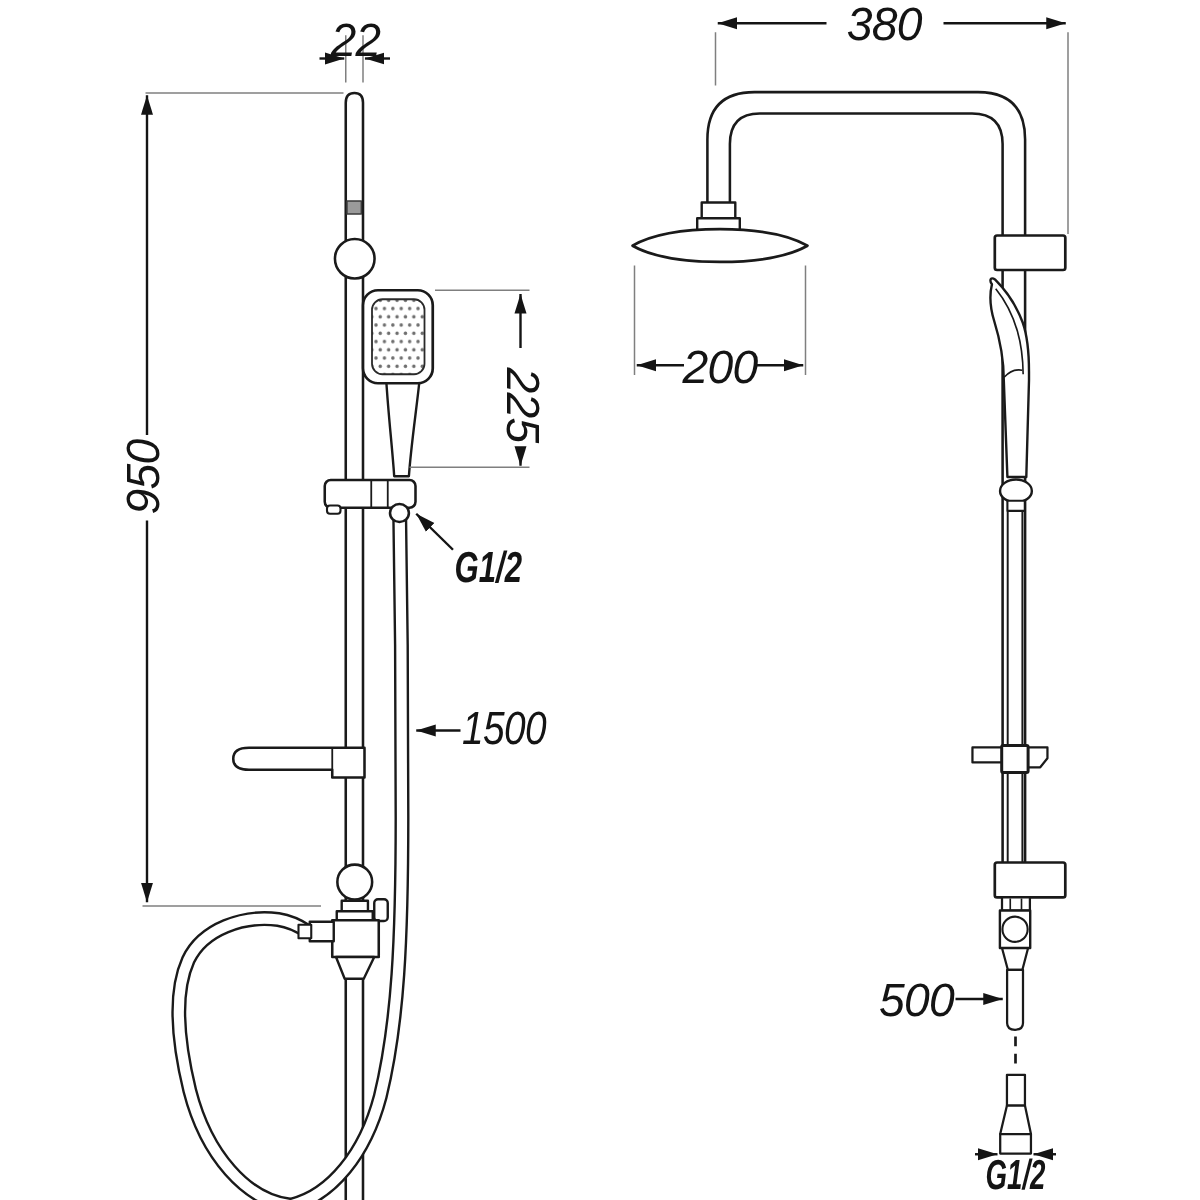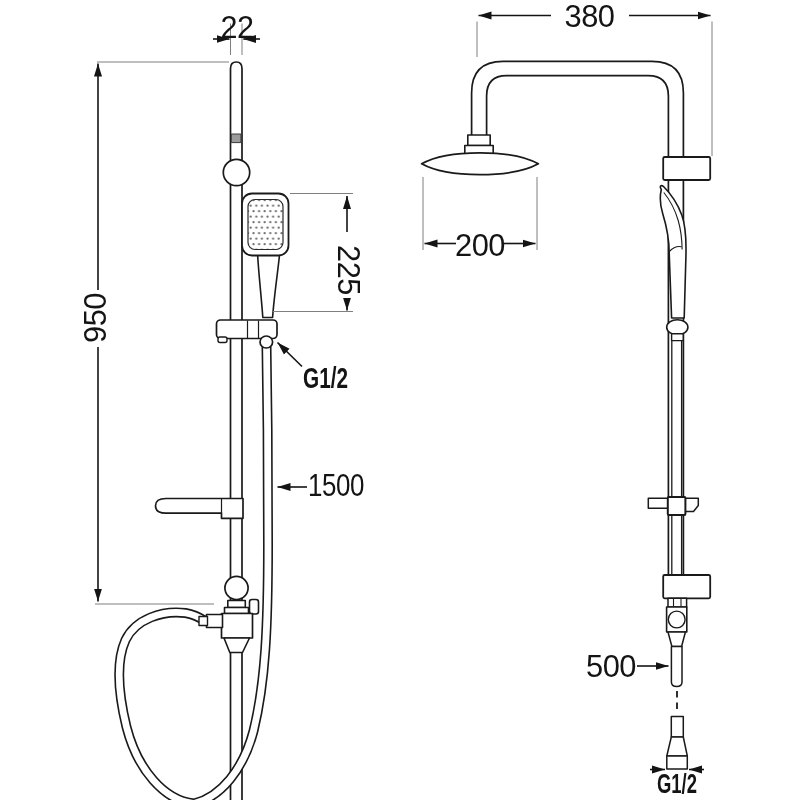--- a/index.html
+++ b/index.html
@@ -1,17 +1,17 @@
 <!DOCTYPE html>
 <html><head>
 <meta charset="utf-8">
 <style>
   html,body{margin:0;padding:0;background:#ffffff;}
   .canvas{position:relative;width:800px;height:800px;background:#fff;overflow:hidden;
-          font-family:"Liberation Sans", sans-serif;}
+          font-family:"Liberation Sans", sans-serif;font-style:italic;}
   svg{display:block;}
   text{font-family:"Liberation Sans", sans-serif;fill:#141414;}
   .dim{font-size:31px;letter-spacing:-0.5px;}
   .thread{font-size:29px;font-weight:bold;}
 </style>
 </head>
 <body>
 
 <div class="canvas">
 <svg width="800" height="800" viewBox="0 0 800 800">

